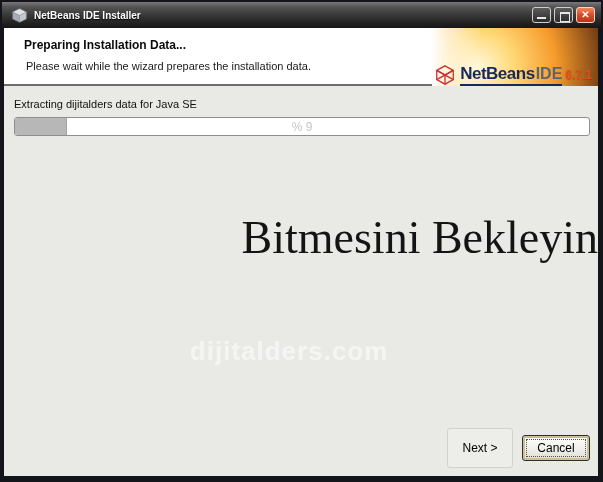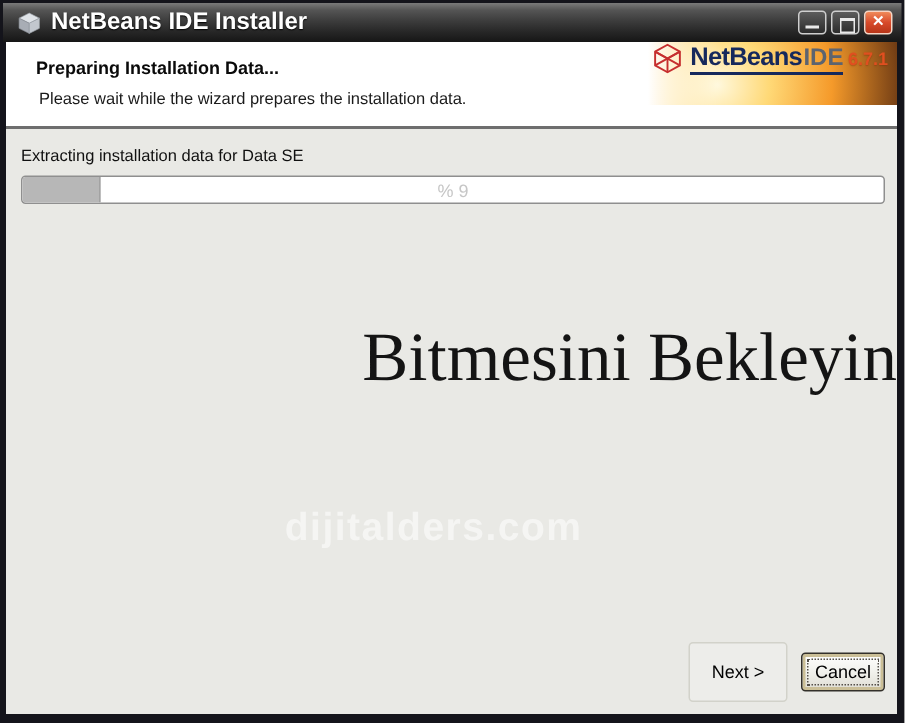--- a/index.html
+++ b/index.html
@@ -10,21 +10,21 @@
     background:#14141b;overflow:hidden;
   }
 
   
   .titlebar{
     position:absolute;left:2px;right:2px;top:2px;height:26px;
     background:linear-gradient(180deg,#7a7a7a 0%,#555 18%,#3d3d3d 45%,#262626 75%,#161616 100%);
     display:flex;align-items:center;padding:0 6px;
   }
   .titlebar-icon{width:17px;height:17px;margin:0 6px 0 3px;flex:0 0 auto;}
-  .titlebar-title{color:#fff;font-size:16px;font-weight:bold;text-shadow:0 1px 1px #000;flex:1;}
+  .titlebar-title{color:#fff;font-size:10px;font-weight:bold;text-shadow:0 1px 1px #000;flex:1;}
   .caption-btns{display:flex;gap:3px;align-items:center;}
   .cap-btn{
     width:19px;height:16px;border:1px solid #cfcfcf;border-radius:3px;
     background:linear-gradient(180deg,#5c5c5c,#2c2c2c);
     color:#eee;font-size:10px;line-height:13px;text-align:center;cursor:default;
     position:relative;
   }
   .cap-btn.close{
     background:linear-gradient(180deg,#f08a5a,#d84a2a 50%,#b83518);
     border-color:#f5d5c5;color:#fff;font-weight:bold;
@@ -39,25 +39,25 @@
   }
 
   
   .header{
     position:absolute;left:0;right:0;top:0;height:58px;
     background:#fff;border-bottom:2px solid #6e6e6e;
   }
   .header-title{position:absolute;left:10px;top:10px;font-size:12px;font-weight:bold;color:#0a0a0a;padding-left:10px;}
   .header-subtitle{position:absolute;left:22px;top:32px;font-size:11px;color:#1a1a1a;}
   .logo-panel{
-    position:absolute;right:0;top:0;width:166px;height:42px;
+    position:absolute;right:0;top:0;width:166px;height:58px;
     background:
       linear-gradient(90deg,#ffffff 0%,rgba(255,255,255,0) 30%),
       radial-gradient(circle at 28% 68%, #fff8dc 0%, #ffd977 28%, #f59a2a 62%, #6e3a14 100%);
-    display:flex;align-items:flex-start;justify-content:flex-end;padding:0 6px 0 0;
+    display:flex;align-items:flex-end;justify-content:flex-end;padding:0 6px 0 0;
   }
   .logo-cube{width:22px;height:22px;margin-right:4px;flex:0 0 auto;}
   .logo-text{white-space:nowrap;display:flex;align-items:baseline;}
   .logo-brand-group{border-bottom:2px solid #16295c;display:flex;align-items:baseline;}
   .logo-brand{font-size:17px;font-weight:bold;color:#16295c;letter-spacing:-0.5px;}
   .logo-product{font-size:16px;font-weight:bold;color:#5d6470;margin-left:1px;}
   .logo-version{font-size:12px;font-weight:bold;color:#e04f20;margin-left:3px;text-shadow:0 1px 1px rgba(120,40,0,.4);}
 
   
   .progress-label{position:absolute;left:10px;top:70px;font-size:11px;color:#101010;}
@@ -86,21 +86,21 @@
   }
 
   
   .footer{position:absolute;right:8px;bottom:8px;display:flex;gap:9px;align-items:center;}
   .btn{font-size:12px;border-radius:3px;cursor:default;}
   .btn-next{
     width:66px;height:40px;color:#000000;
     background:#ededea;border:1px solid #d2d2ca;text-align:center;
   }
   .btn-cancel{
-    width:56px;height:26px;color:#000;
+    width:68px;height:26px;color:#000;
     background:linear-gradient(180deg,#ffffff 0%,#f0f0ea 55%,#dedcd2 100%);
     border:1px solid #33302a;
     box-shadow:inset 0 0 0 2px #cbbf97;
     outline:1px dotted #55504a;outline-offset:-5px;
   }
 </style>
 </head>
 <body>
 
 <div class="window">
@@ -137,21 +137,21 @@
         <span class="logo-text">
           <span class="logo-brand-group">
             <span class="logo-brand">NetBeans</span>
             <span class="logo-product">IDE</span>
           </span>
           <span class="logo-version">6.7.1</span>
         </span>
       </div>
     </div>
 
-    <div class="progress-label">Extracting installation data for Data SE</div>
+    <div class="progress-label">Extracting dijitalders data for Java SE</div>
     <div class="progress-track">
       <div class="progress-fill" style="width: 9%;"></div>
       <div class="progress-text">% 9</div>
     </div>
 
     <div class="big-message">Bitmesini Bekleyin</div>
     <div class="watermark">dijitalders.com</div>
 
     <div class="footer">
       <button class="btn btn-next" disabled="">Next &gt;</button>

